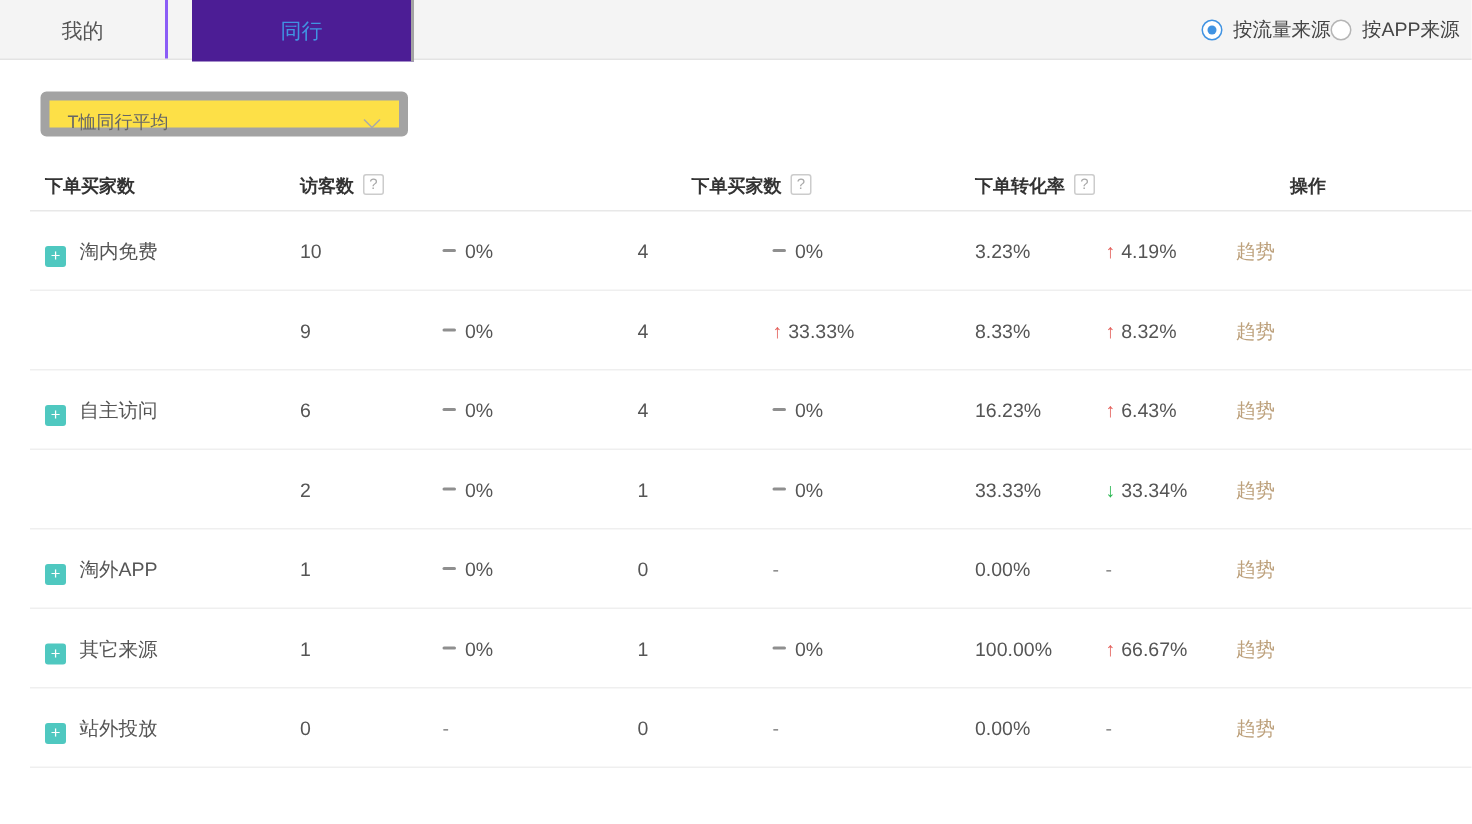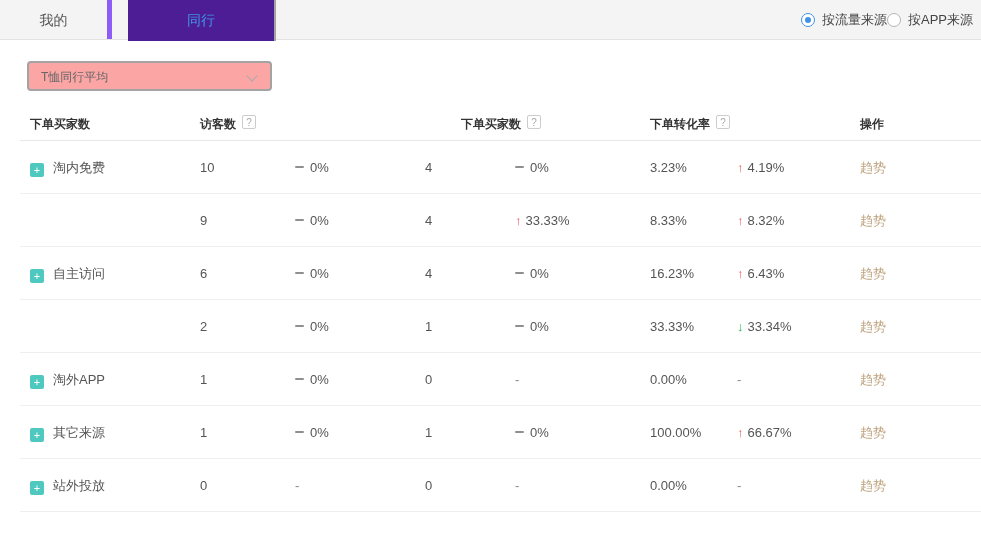--- a/index.html
+++ b/index.html
@@ -20,21 +20,21 @@
   .topbar{
     position:absolute;top:0;left:0;width:981px;height:40px;
     background:#f4f4f4;border-bottom:1px solid #e3e3e3;
   }
   .tab{
     position:absolute;top:0;text-align:center;font-size:14px;cursor:pointer;
     line-height:40px;
   }
   .tab-inactive{
     left:0;width:112px;height:39px;color:#555;
-    border-right:5px solid #8b5cf6;
+    border-right:2px solid #8b5cf6;
   }
   .tab-active{
     left:128px;width:148px;height:41px;background:#4c1d95;
     color:var(--accent-blue);
     border-right:2px solid #a3a3a3;z-index:2;
   }
   .radio-group{
     position:absolute;right:8px;top:0;height:40px;
     display:flex;align-items:center;
   }
@@ -44,21 +44,21 @@
     position:relative;flex:0 0 auto;
   }
   .rdot.selected{border-color:var(--accent-blue);}
   .rdot.selected::after{
     content:"";position:absolute;left:3px;top:3px;width:6px;height:6px;
     border-radius:50%;background:var(--accent-blue);
   }
   
   .select-box{
     position:absolute;left:27px;top:61px;width:245px;height:30px;
-    border:2px solid #a3a3a3;border-radius:4px;background:#fca5a5;cursor:pointer;
+    border:6px solid #a3a3a3;border-radius:4px;background:#fde047;cursor:pointer;
     font-size:12px;color:#666;line-height:28px;padding-left:12px;
   }
   .chevron{
     position:absolute;right:14px;top:9px;width:8px;height:8px;
     border-right:1px solid #aaa;border-bottom:1px solid #aaa;
     transform:rotate(45deg);
   }
   
   .table{position:absolute;left:20px;top:108px;width:961px;}
   .thead{position:relative;height:33px;border-bottom:1px solid #e8e8e8;}
@@ -75,21 +75,21 @@
   .cell{
     position:absolute;top:0;line-height:53px;font-size:13px;color:#555;white-space:nowrap;
   }
   .c-source{left:10px;}
   .c-visitors{left:180px;}
   .c-vchange{left:275px;}
   .c-buyers{left:405px;}
   .c-bchange{left:495px;}
   .c-conv{left:630px;}
   .c-cchange{left:717px;}
-  .c-action{left:840px;}
+  .c-action{left:804px;}
   .h-source{left:10px;}
   .h-visitors{left:180px;}
   .h-buyers{left:405px;margin-left:36px;}
   .h-conv{left:630px;}
   .h-action{left:840px;}
   .plus-icon{
     display:inline-block;width:14px;height:14px;line-height:14px;margin-right:9px;
     background:var(--icon-teal);border-radius:2px;color:#fff;font-size:11px;
     text-align:center;vertical-align:-2px;cursor:pointer;
   }

